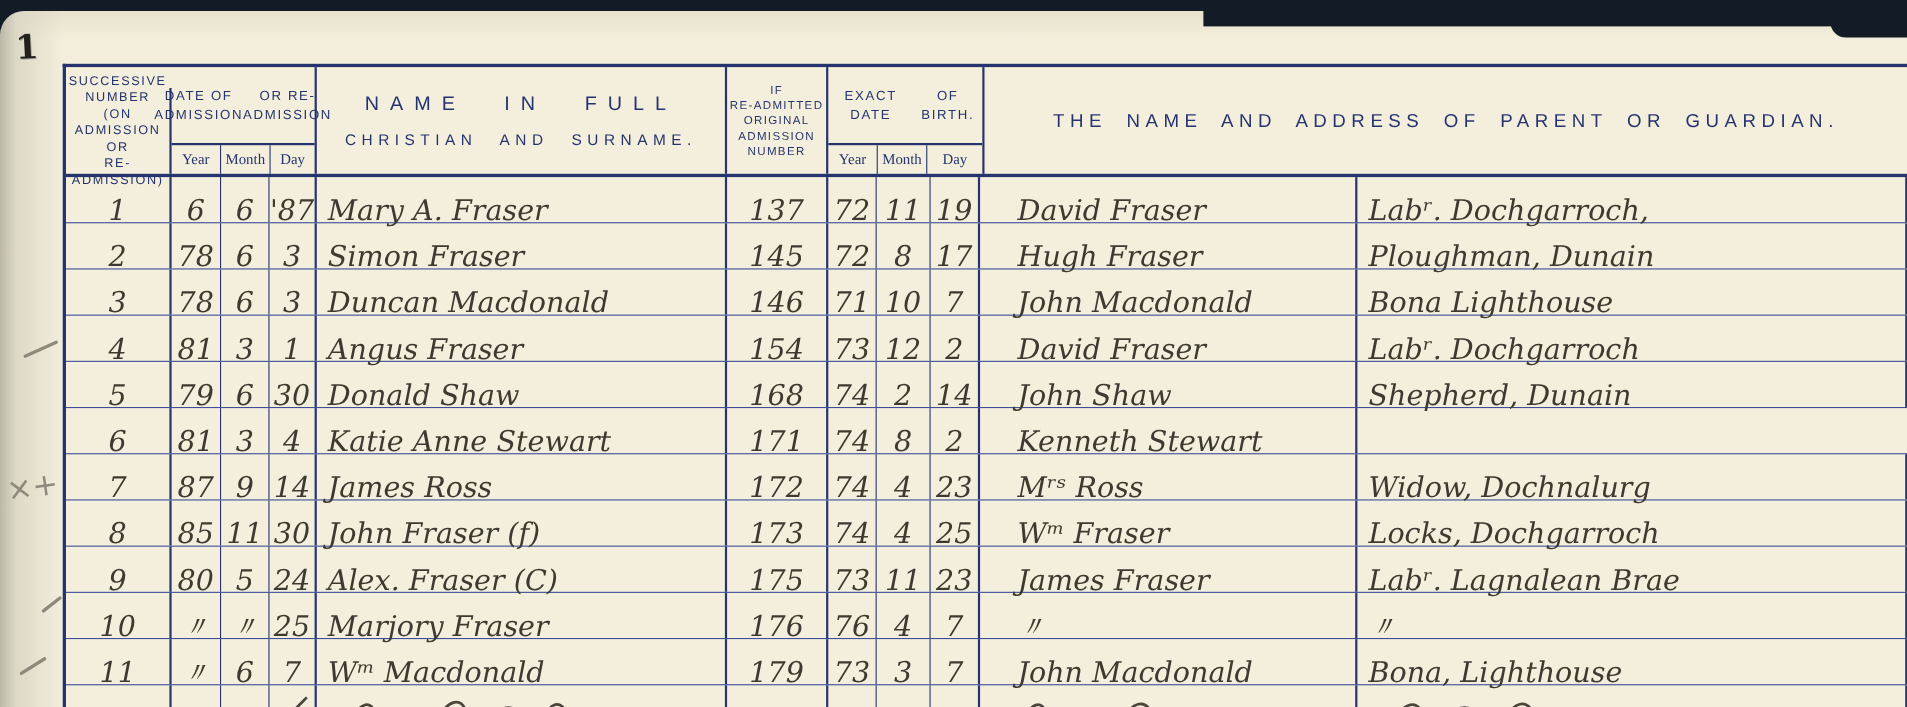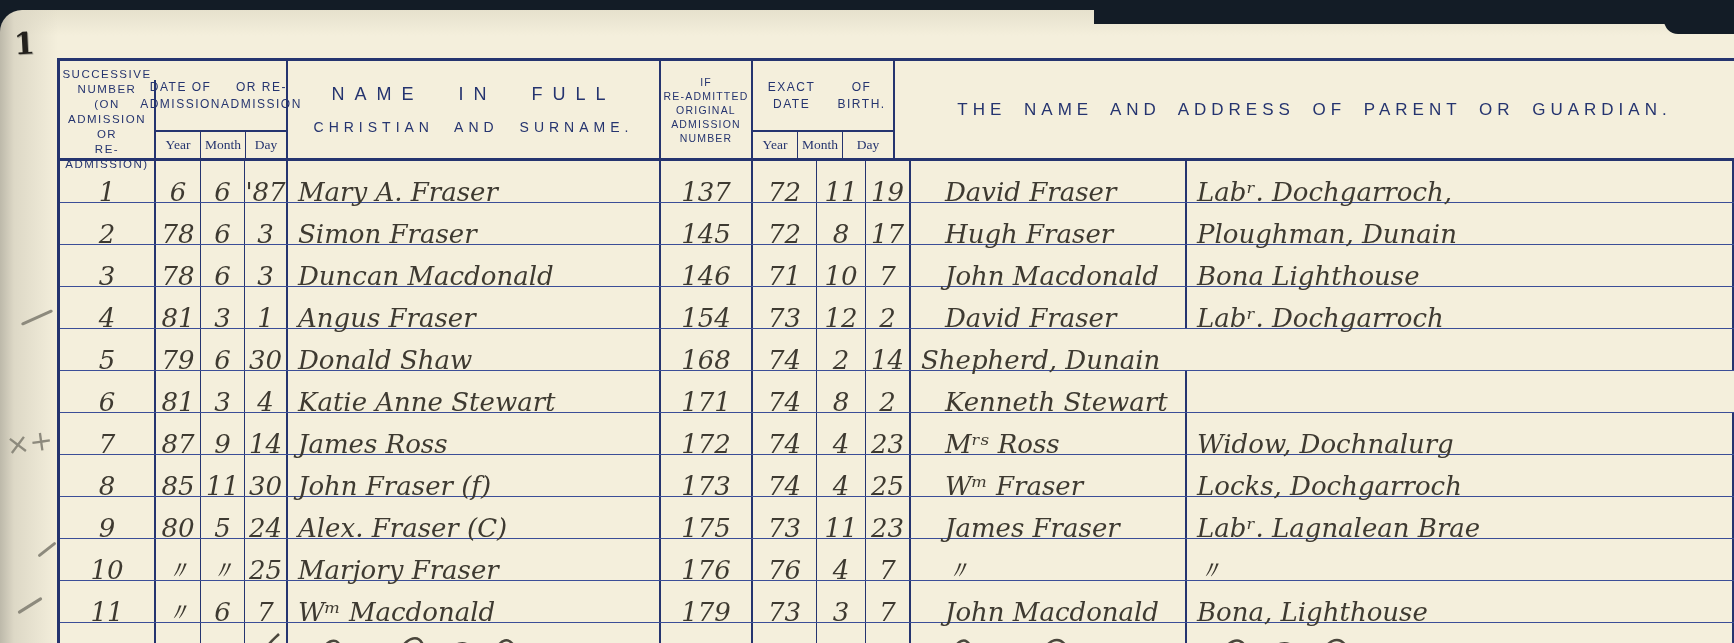--- a/index.html
+++ b/index.html
@@ -26,22 +26,22 @@
   
   .register{
     position:absolute;left:57px;top:48px;width:1677px;height:595px;
     border-top:3px solid #25346f;border-left:3px solid #25346f;
     box-sizing:border-box;color:#25346f;
   }
   .hdr{display:flex;height:100px;border-bottom:3px solid #25346f;box-sizing:border-box;}
   .hcell{border-right:2px solid #25346f;box-sizing:border-box;display:flex;flex-direction:column;
          align-items:center;justify-content:center;text-align:center;}
   .c-num{width:96px;}  .c-ay{width:45px;} .c-am{width:44px;} .c-ad{width:43px;}
-  .c-name{width:373px;} .c-orig{width:92px;justify-content:center;} .c-by{width:64px;} .c-bm{width:49px;} .c-bd{width:45px;}
-  .c-parent{width:276px;} .c-addr{flex:1;border-right:none;}
+  .c-name{width:373px;} .c-orig{width:92px;justify-content:center;} .c-by{width:44px;} .c-bm{width:49px;} .c-bd{width:45px;}
+  .c-parent{width:343px;} .c-addr{flex:1;border-right:none;}
   .hgroup{display:flex;flex-direction:column;box-sizing:border-box;border-right:2px solid #25346f;}
   .hgroup .glabel{flex:1;display:flex;flex-direction:row;align-items:center;justify-content:center;
          border-bottom:2px solid #25346f;text-align:center;}
   .subrow{display:flex;height:26px;}
   .subrow .sub{display:flex;align-items:center;justify-content:center;box-sizing:border-box;
          border-right:1.5px solid #25346f;font-size:13.5px;font-family:"Liberation Serif",serif;color:#25346f;}
   .subrow .sub:last-child{border-right:none;}
   .w-date{width:132px;} .w-dob{width:142px;}
   .sub-y{width:45px;} .sub-m{width:45px;} .sub-d{flex:1;}
   .t-tiny{font-size:11.5px;line-height:15px;letter-spacing:1.5px;margin-top:19px;}
@@ -298,20 +298,23 @@
             </div>
     <div class="dcell thin c-by t-center">
               <span class="ink">74</span>
             </div>
     <div class="dcell thin c-bm t-center">
               <span class="ink">2</span>
             </div>
     <div class="dcell c-bd t-center">
               <span class="ink">14</span>
             </div>
+    <div class="dcell c-parent pad-big">
+              <span class="ink">John Shaw</span>
+            </div>
     <div class="dcell c-addr pad">
               <span class="ink">Shepherd, Dunain</span>
             </div>
   </div>
 
   <div class="rrow">
     <div class="dcell c-num t-center">
               <span class="ink">6</span>
             </div>
     <div class="dcell thin c-ay t-center">

